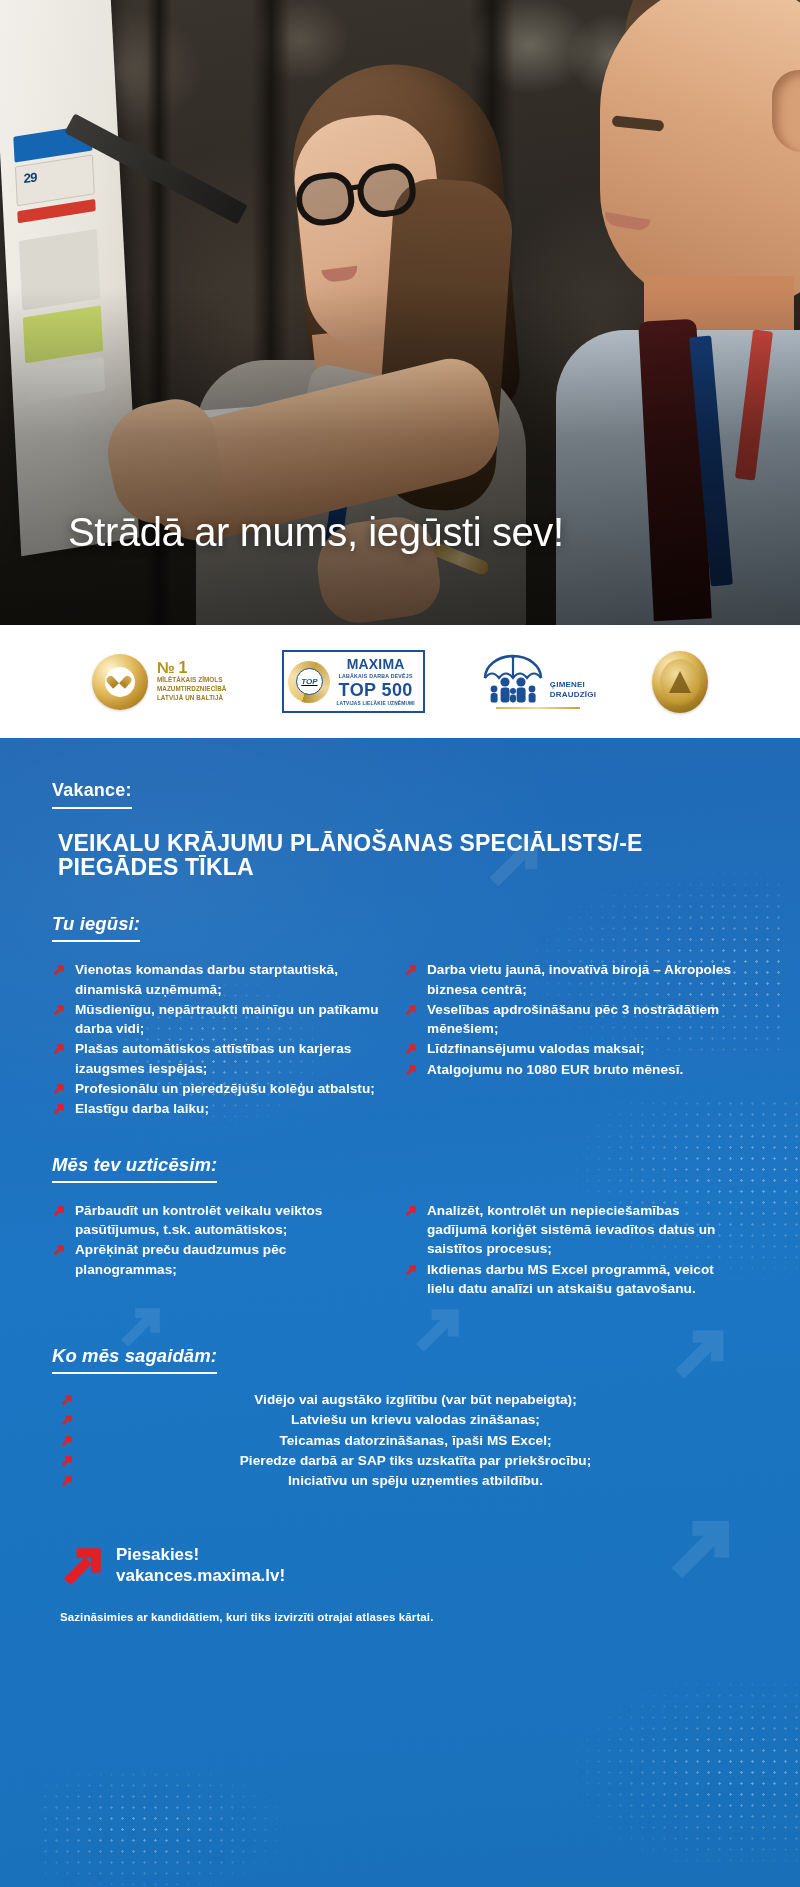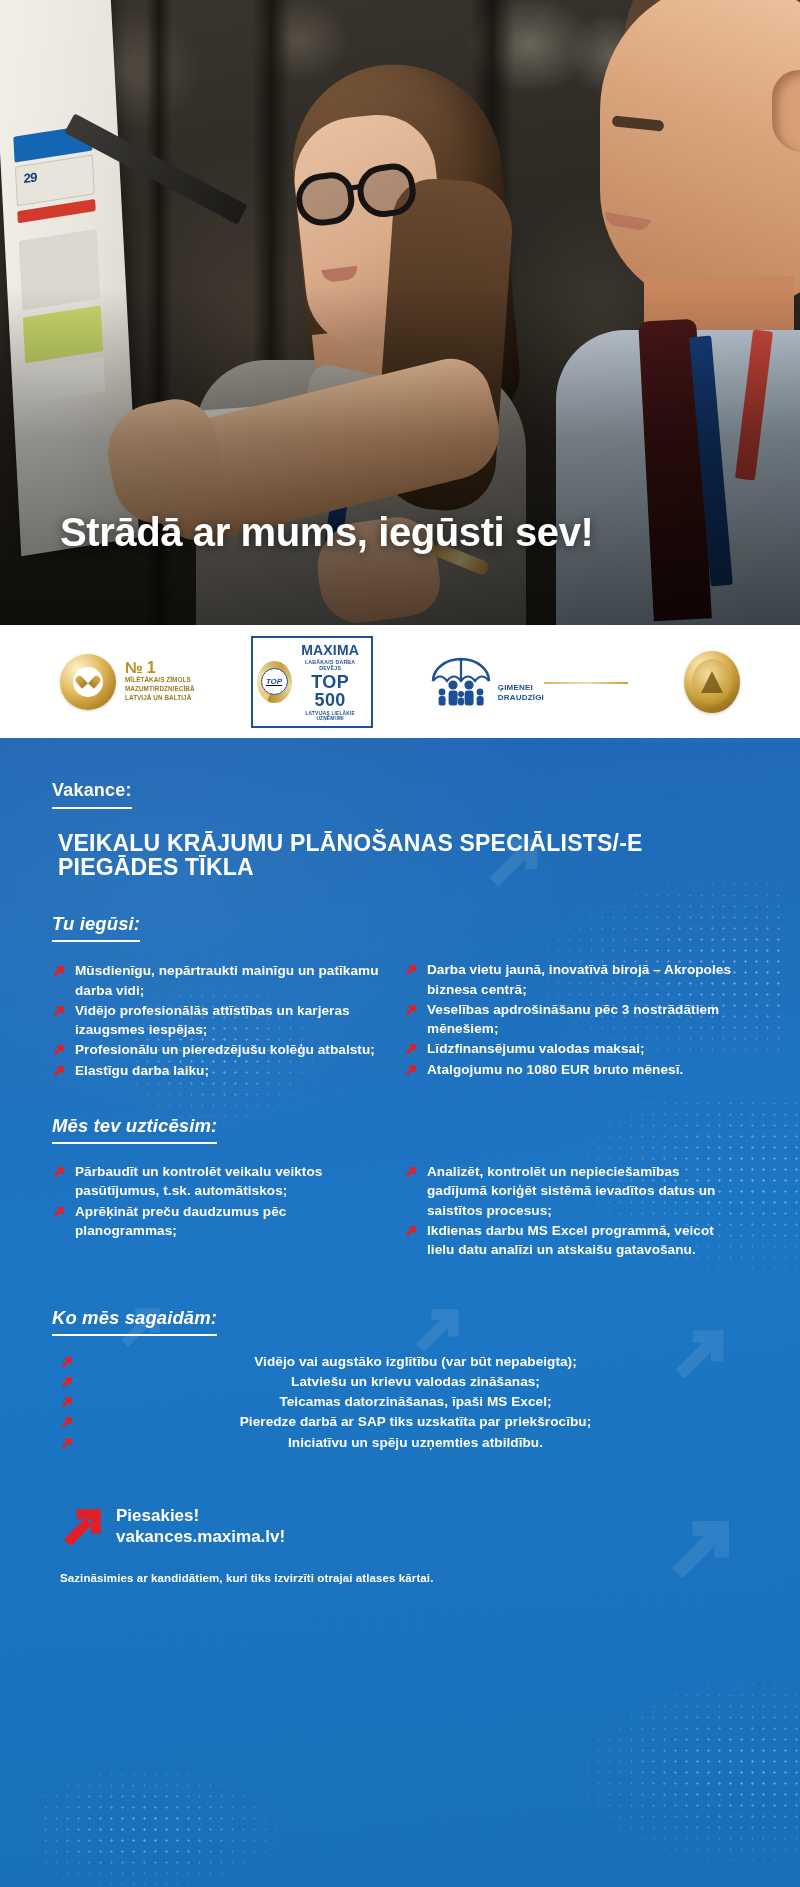--- a/index.html
+++ b/index.html
@@ -188,25 +188,25 @@
     background: linear-gradient(90deg,#caa24e,#efd79a,#b98e3c);
     border-radius:8px; transform:rotate(22deg);
   }
 
   .hero-shade {
     position:absolute; inset:0;
     background: linear-gradient(180deg, rgba(0,0,0,0) 46%, rgba(0,0,0,.38) 70%, rgba(0,0,0,.60) 100%);
   }
   .hero-title {
     position: absolute;
-    left: 60px;
+    left: 68px;
     top: 510px;
     color: #ffffff;
     font-size: 40px;
-    font-weight: bold;
+    font-weight: normal;
     letter-spacing: -0.4px;
     text-shadow: 0 2px 10px rgba(0,0,0,.55);
     white-space: nowrap;
   }
 
   
   .badges {
     width: 800px; height: 113px; background:#ffffff;
     display:flex; align-items:center; justify-content:center; gap:56px;
     padding: 0 60px;
@@ -239,21 +239,21 @@
              display:flex; align-items:center; justify-content:center; margin-right:6px;text-decoration:underline; }
   .b2-seal-in { width:27px; height:27px; border-radius:50%; background:#fff;
                 border:1.6px solid #1d4f95; display:flex; align-items:center; justify-content:center;
                 font-size:8px; font-weight:bold; color:#1d4f95; font-style:italic; }
   .b2-right { text-align:center; }
   .b2-max { font-size:14px; font-weight:bold; color:#1d4f95; letter-spacing:.2px; line-height:1; }
   .b2-sub { font-size:5.2px; font-weight:bold; color:#1d4f95; letter-spacing:.25px; margin:2px 0 2px; }
   .b2-top { font-size:18px; font-weight:bold; color:#1d4f95; line-height:1; letter-spacing:.4px; }
   .b2-bot { font-size:4.8px; font-weight:bold; color:#1d4f95; letter-spacing:.2px; margin-top:2px; }
 
-  .b3 { display:flex; flex-direction:row; align-items:center; }
+  .b3 { display:flex; flex-direction:column; align-items:center; }
   .b3-row { display:flex; align-items:flex-end; }
   .b3-txt { font-size:8px; font-weight:bold; color:#1d4f95; line-height:1.25; margin-left:5px;
             margin-bottom:4px; letter-spacing:.2px; }
   .b3-rule { width:84px; height:2px; margin-top:3px;
              background: linear-gradient(90deg,#d9b55a,#f0dca4,#c79d38); }
 
   .b4 {
     width:56px; height:62px; border-radius:50%;
     background: radial-gradient(circle at 34% 26%, #fff1c3 0%, #ddb658 38%, #a87f25 70%, #7a5a13 100%);
     display:flex; align-items:center; justify-content:center;
@@ -525,27 +525,27 @@
 
     
     <div class="sec-head-wrap">
       <div class="sec-head">Tu iegūsi:</div>
     </div>
     <div class="cols">
       <div class="col">
         <ul class="blist">
           <li><span class="ar"><svg viewBox="0 0 100 100" width="14" height="14">
                   <path d="M20 80 L62 38 M38 26 L74 26 L74 62" stroke="#e21f26" stroke-width="20" fill="none"></path>
-                </svg></span></li>
+                </svg></span><span>Vienotas komandas darbu starptautiskā, dinamiskā uzņēmumā;</span></li>
           <li><span class="ar"><svg viewBox="0 0 100 100" width="14" height="14">
                   <path d="M20 80 L62 38 M38 26 L74 26 L74 62" stroke="#e21f26" stroke-width="20" fill="none"></path>
                 </svg></span><span>Mūsdienīgu, nepārtraukti mainīgu un patīkamu darba vidi;</span></li>
           <li><span class="ar"><svg viewBox="0 0 100 100" width="14" height="14">
                   <path d="M20 80 L62 38 M38 26 L74 26 L74 62" stroke="#e21f26" stroke-width="20" fill="none"></path>
-                </svg></span><span>Vidējo profesionālās attīstības un karjeras izaugsmes iespējas;</span></li>
+                </svg></span><span>Plašas automātiskos attīstības un karjeras izaugsmes iespējas;</span></li>
           <li><span class="ar"><svg viewBox="0 0 100 100" width="14" height="14">
                   <path d="M20 80 L62 38 M38 26 L74 26 L74 62" stroke="#e21f26" stroke-width="20" fill="none"></path>
                 </svg></span><span>Profesionālu un pieredzējušu kolēģu atbalstu;</span></li>
           <li><span class="ar"><svg viewBox="0 0 100 100" width="14" height="14">
                   <path d="M20 80 L62 38 M38 26 L74 26 L74 62" stroke="#e21f26" stroke-width="20" fill="none"></path>
                 </svg></span><span>Elastīgu darba laiku;</span></li>
         </ul>
       </div>
       <div class="col">
         <ul class="blist">

